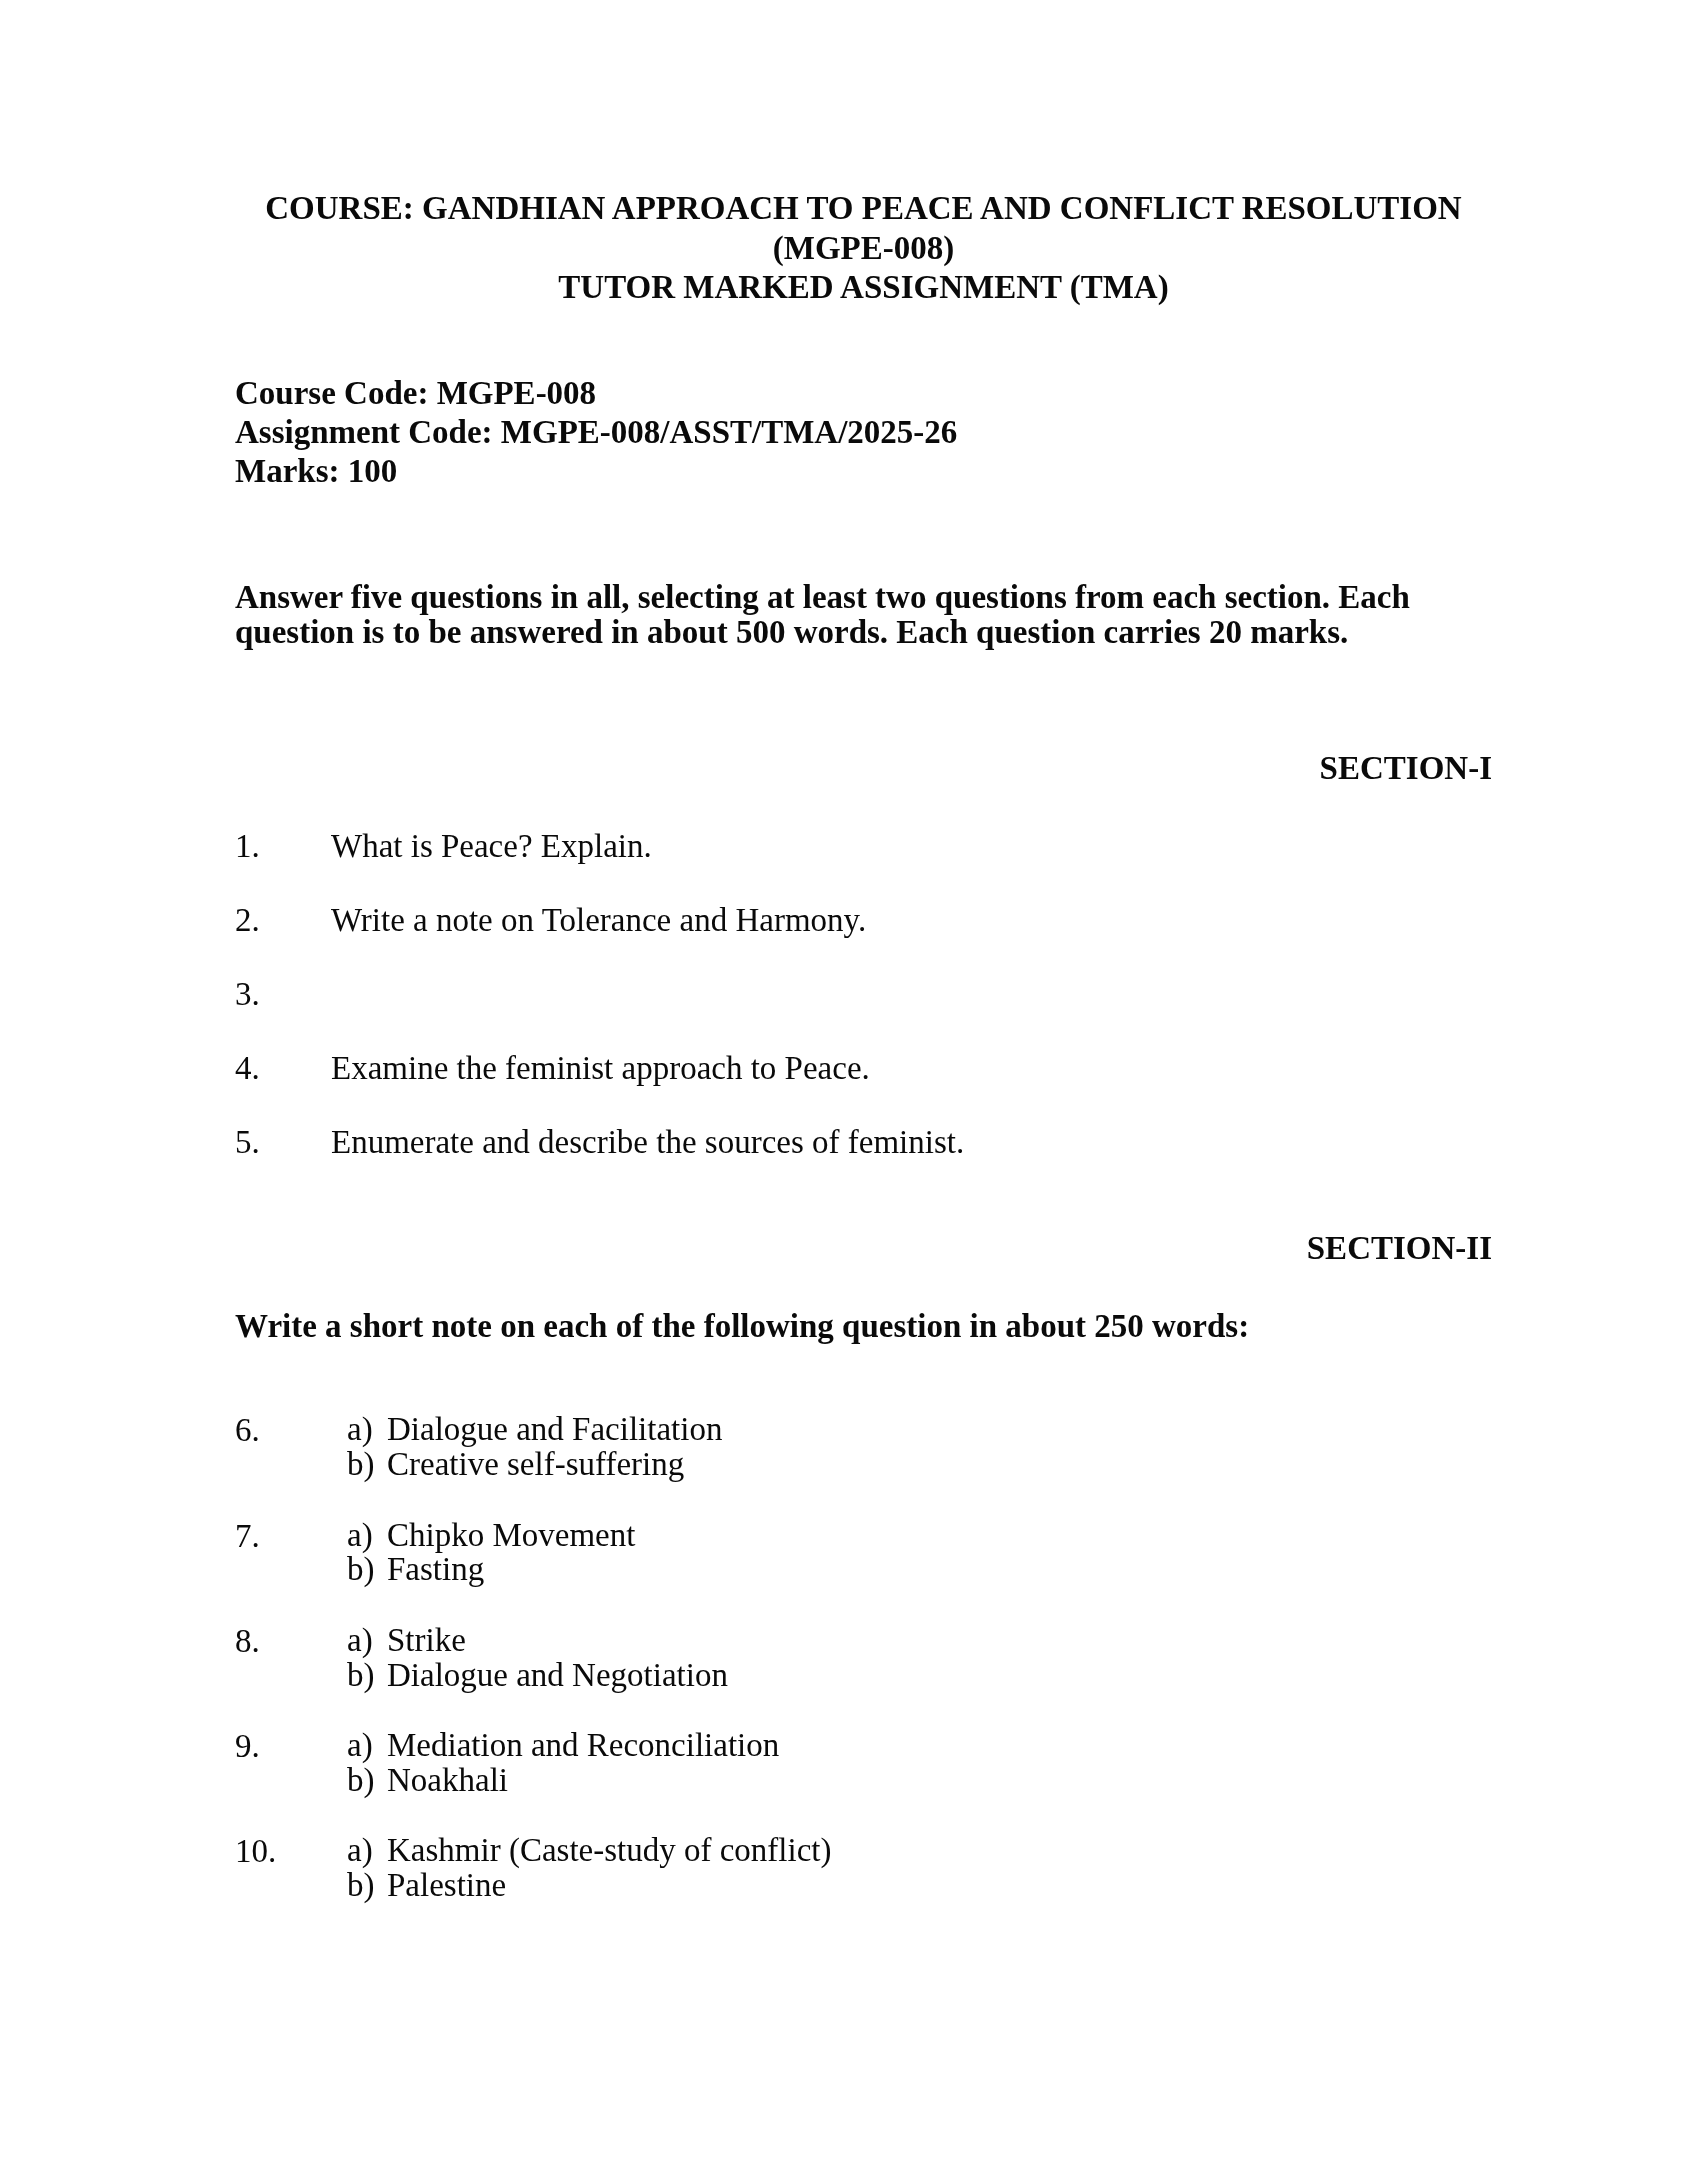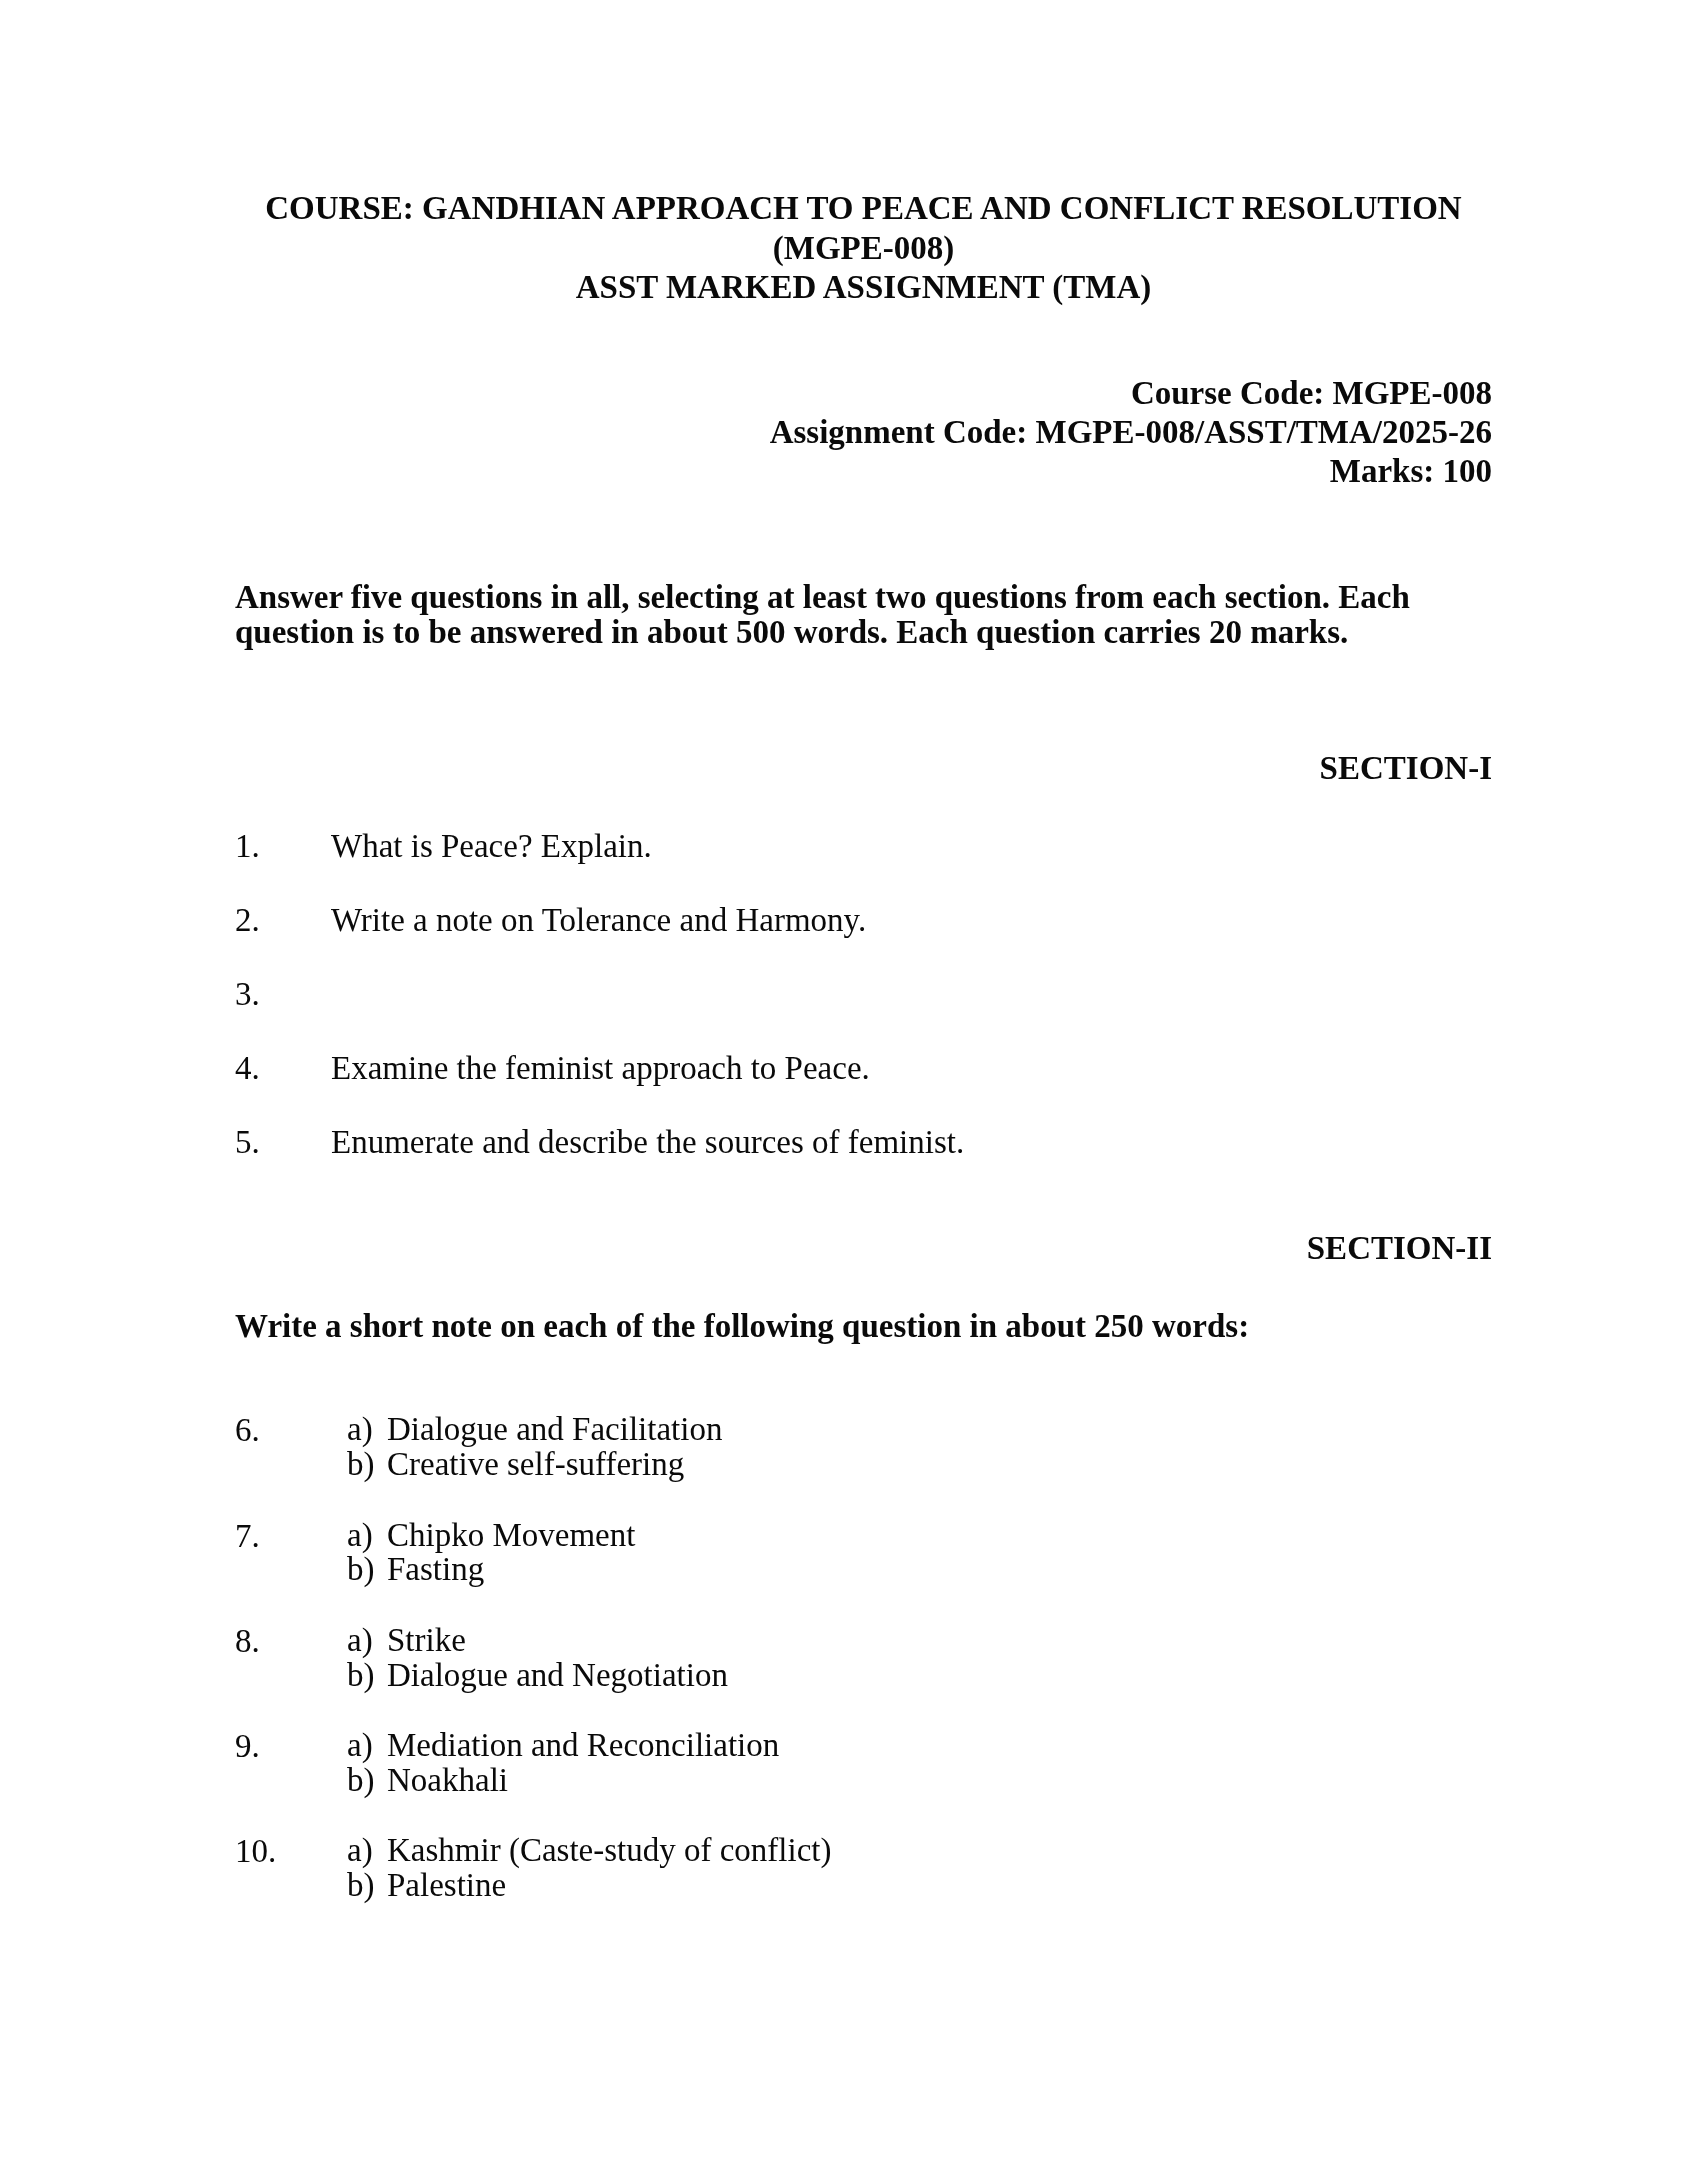--- a/index.html
+++ b/index.html
@@ -20,21 +20,21 @@
     padding: 189px 195px 0 235px;
     overflow: hidden;
   }
   .doc-title {
     text-align: center;
     font-weight: bold;
     line-height: 1.2;
   }
   .meta-block {
     margin-top: 66px;
-    text-align: right;
+    text-align: left;
     font-weight: bold;
     line-height: 1.18;
   }
   .instructions {
     margin: 89px 0 0 0;
     font-weight: bold;
     line-height: 1.08;
     max-width: 1244px;
   }
   .section-heading {
@@ -74,21 +74,21 @@
     font-weight: bold;
   }
 </style>
 </head>
 <body>
 
 <div class="page">
 
   <div class="doc-title">
     <div>COURSE: GANDHIAN APPROACH TO PEACE AND CONFLICT RESOLUTION (MGPE-008)</div>
-    <div>ASST MARKED ASSIGNMENT (TMA)</div>
+    <div>TUTOR MARKED ASSIGNMENT (TMA)</div>
   </div>
 
   <div class="meta-block">
     <div>Course Code: MGPE-008</div>
     <div>Assignment Code: MGPE-008/ASST/TMA/2025-26</div>
     <div>Marks: 100</div>
   </div>
 
   <p class="instructions">Answer five questions in all, selecting at least two questions from each section. Each question is to be answered in about 500 words. Each question carries 20 marks.</p>
 

